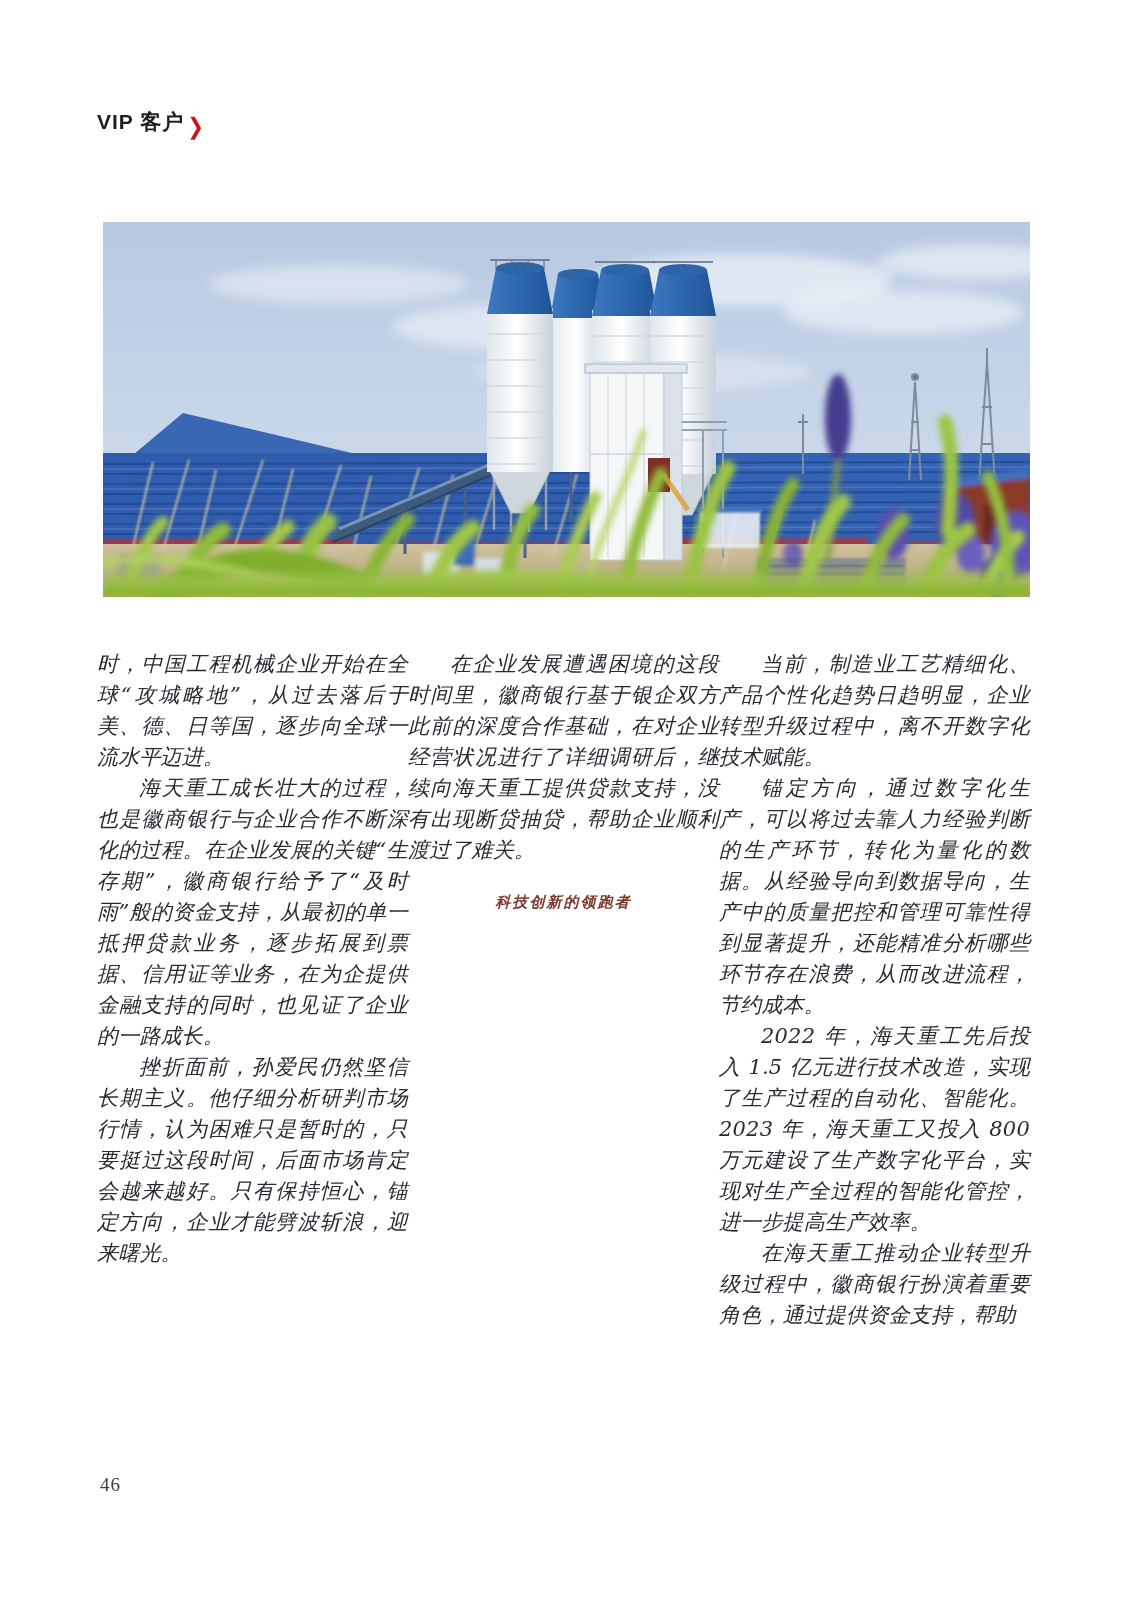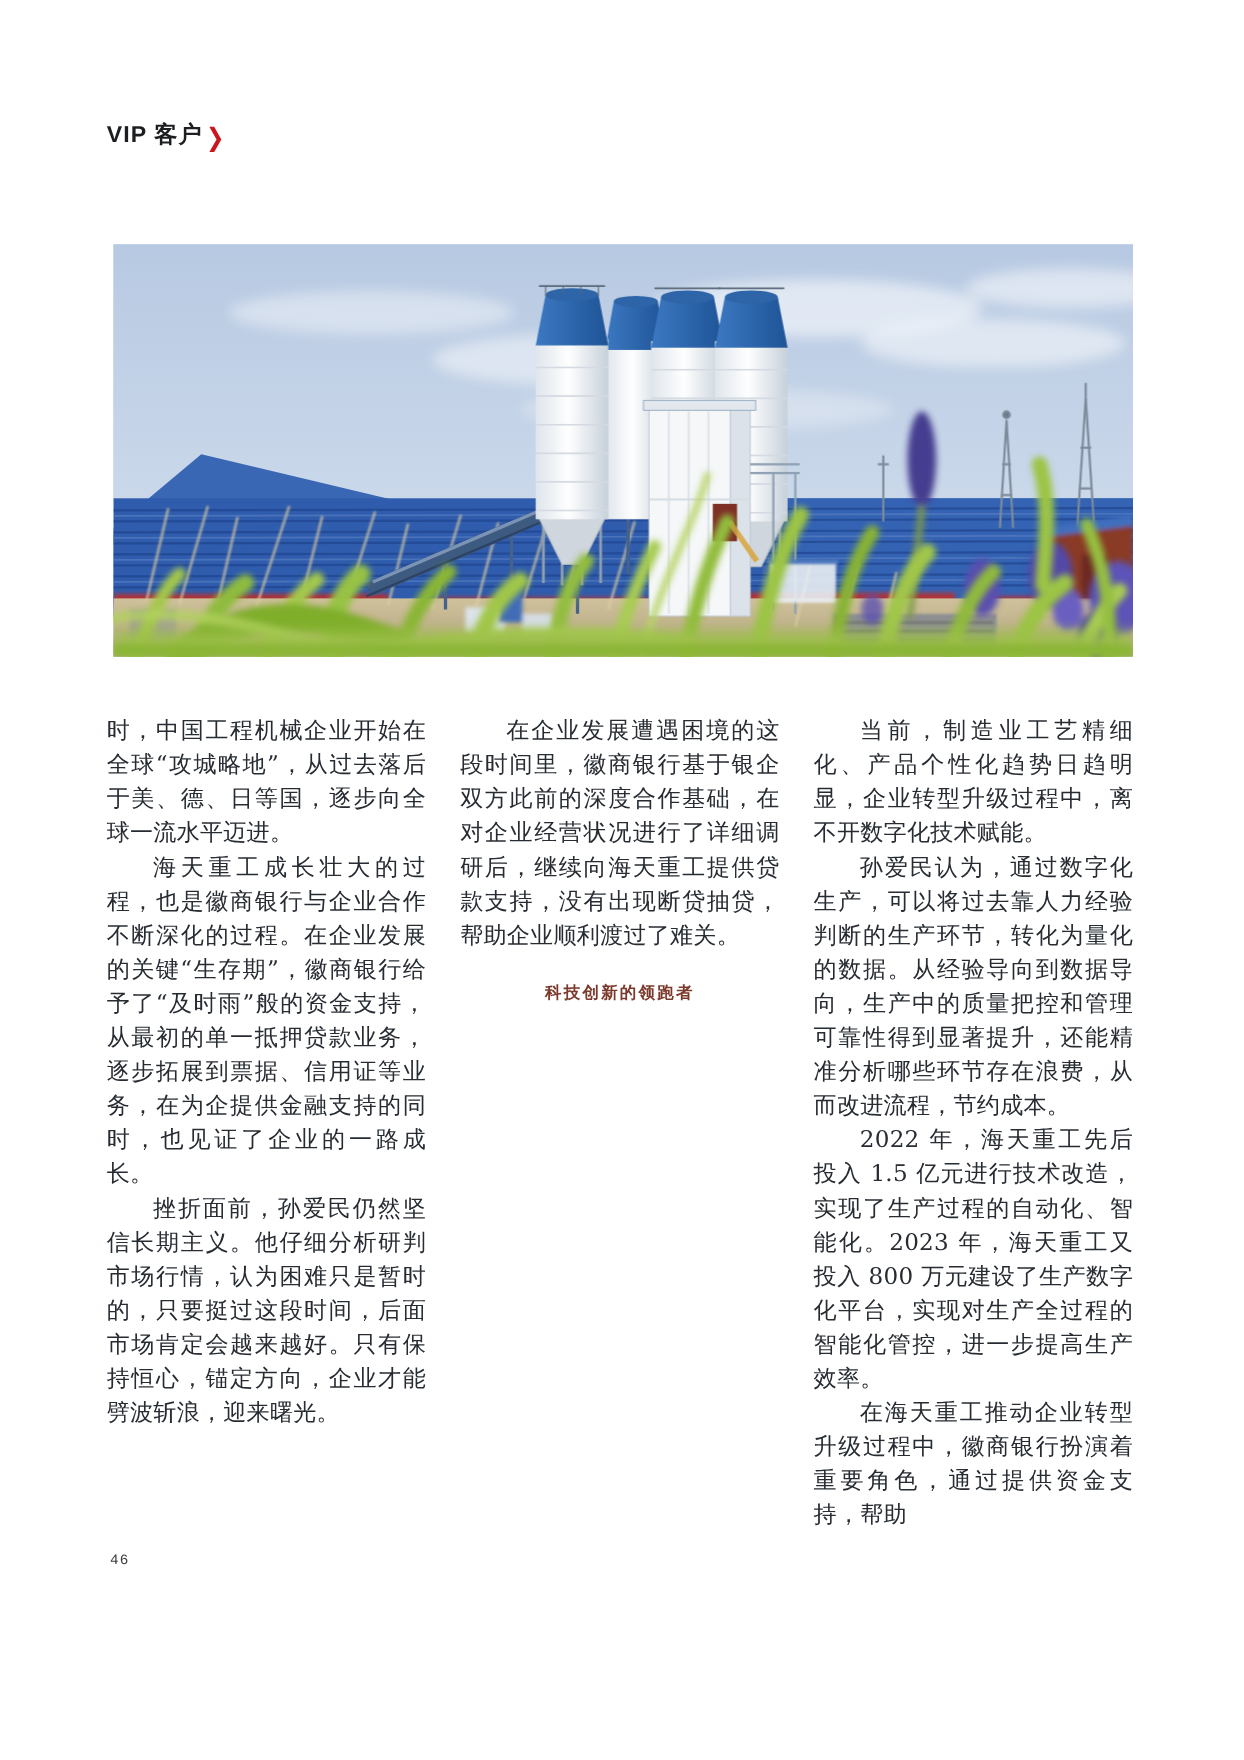--- a/index.html
+++ b/index.html
@@ -24,42 +24,42 @@
     transform:scaleY(1.15);
   }
   
   .photo-wrap{
     position:absolute;left:103px;top:222px;width:927px;height:375px;
     overflow:hidden;background:#c4d3e7;
   }
   
   .columns{
     position:absolute;left:97px;top:649px;width:933px;
-    display:grid;grid-template-columns:repeat(3,1fr);column-gap:31px;
+    display:grid;grid-template-columns:repeat(3,1fr);font-style:italic;
   }
   .col{min-width:0;}
   .para{
     margin:0;
     font-size:21px;line-height:31px;
     text-align:justify;
     letter-spacing:0.2px;
   }
   .para.indent{text-indent:2em;}
   .col-heading{
     margin:27px 0 21px 0;
     text-align:center;
     font-family:"Liberation Sans","DejaVu Sans",sans-serif;
     font-weight:bold;font-size:15px;
     color:var(--heading-maroon,#7b3a2b);
     letter-spacing:2px;
   }
   .page-number{
-    position:absolute;left:100px;top:1411px;
-    font-family:Liberation Mono, monospace;
-    font-size:13px;color:#3a3d40;letter-spacing:1px;
+    position:absolute;left:100px;top:1474px;
+    font-family:Liberation Serif, serif;
+    font-size:19px;color:#3a3d40;letter-spacing:1px;
   }
 </style>
 </head>
 <body>
 
 <div class="page">
 
   <div class="mag-header">
     <span>VIP 客户</span>
     <span class="chev">❯</span>
@@ -367,20 +367,20 @@
         <p class="para">时，中国工程机械企业开始在全球“攻城略地”，从过去落后于美、德、日等国，逐步向全球一流水平迈进。</p>
         <p class="para indent">海天重工成长壮大的过程，也是徽商银行与企业合作不断深化的过程。在企业发展的关键“生存期”，徽商银行给予了“及时雨”般的资金支持，从最初的单一抵押贷款业务，逐步拓展到票据、信用证等业务，在为企提供金融支持的同时，也见证了企业的一路成长。</p>
         <p class="para indent">挫折面前，孙爱民仍然坚信长期主义。他仔细分析研判市场行情，认为困难只是暂时的，只要挺过这段时间，后面市场肯定会越来越好。只有保持恒心，锚定方向，企业才能劈波斩浪，迎来曙光。</p>
       </div>
     <div class="col">
         <p class="para indent">在企业发展遭遇困境的这段时间里，徽商银行基于银企双方此前的深度合作基础，在对企业经营状况进行了详细调研后，继续向海天重工提供贷款支持，没有出现断贷抽贷，帮助企业顺利渡过了难关。</p>
         <h3 class="col-heading">科技创新的领跑者</h3>
       </div>
     <div class="col">
         <p class="para indent">当前，制造业工艺精细化、产品个性化趋势日趋明显，企业转型升级过程中，离不开数字化技术赋能。</p>
-        <p class="para indent">孙爱民认为，通过数字化生产，可以将过去靠人力经验判断的生产环节，转化为量化的数据。从经验导向到数据导向，生产中的质量把控和管理可靠性得到显著提升，还能精准分析哪些环节存在浪费，从而改进流程，节约成本。</p>
+        <p class="para indent">锚定方向，通过数字化生产，可以将过去靠人力经验判断的生产环节，转化为量化的数据。从经验导向到数据导向，生产中的质量把控和管理可靠性得到显著提升，还能精准分析哪些环节存在浪费，从而改进流程，节约成本。</p>
         <p class="para indent">2022 年，海天重工先后投入 1.5 亿元进行技术改造，实现了生产过程的自动化、智能化。2023 年，海天重工又投入 800 万元建设了生产数字化平台，实现对生产全过程的智能化管控，进一步提高生产效率。</p>
         <p class="para indent">在海天重工推动企业转型升级过程中，徽商银行扮演着重要角色，通过提供资金支持，帮助</p>
       </div>
   </div>
 
   <div class="page-number">46</div>
 </div>
 
 </body></html>

